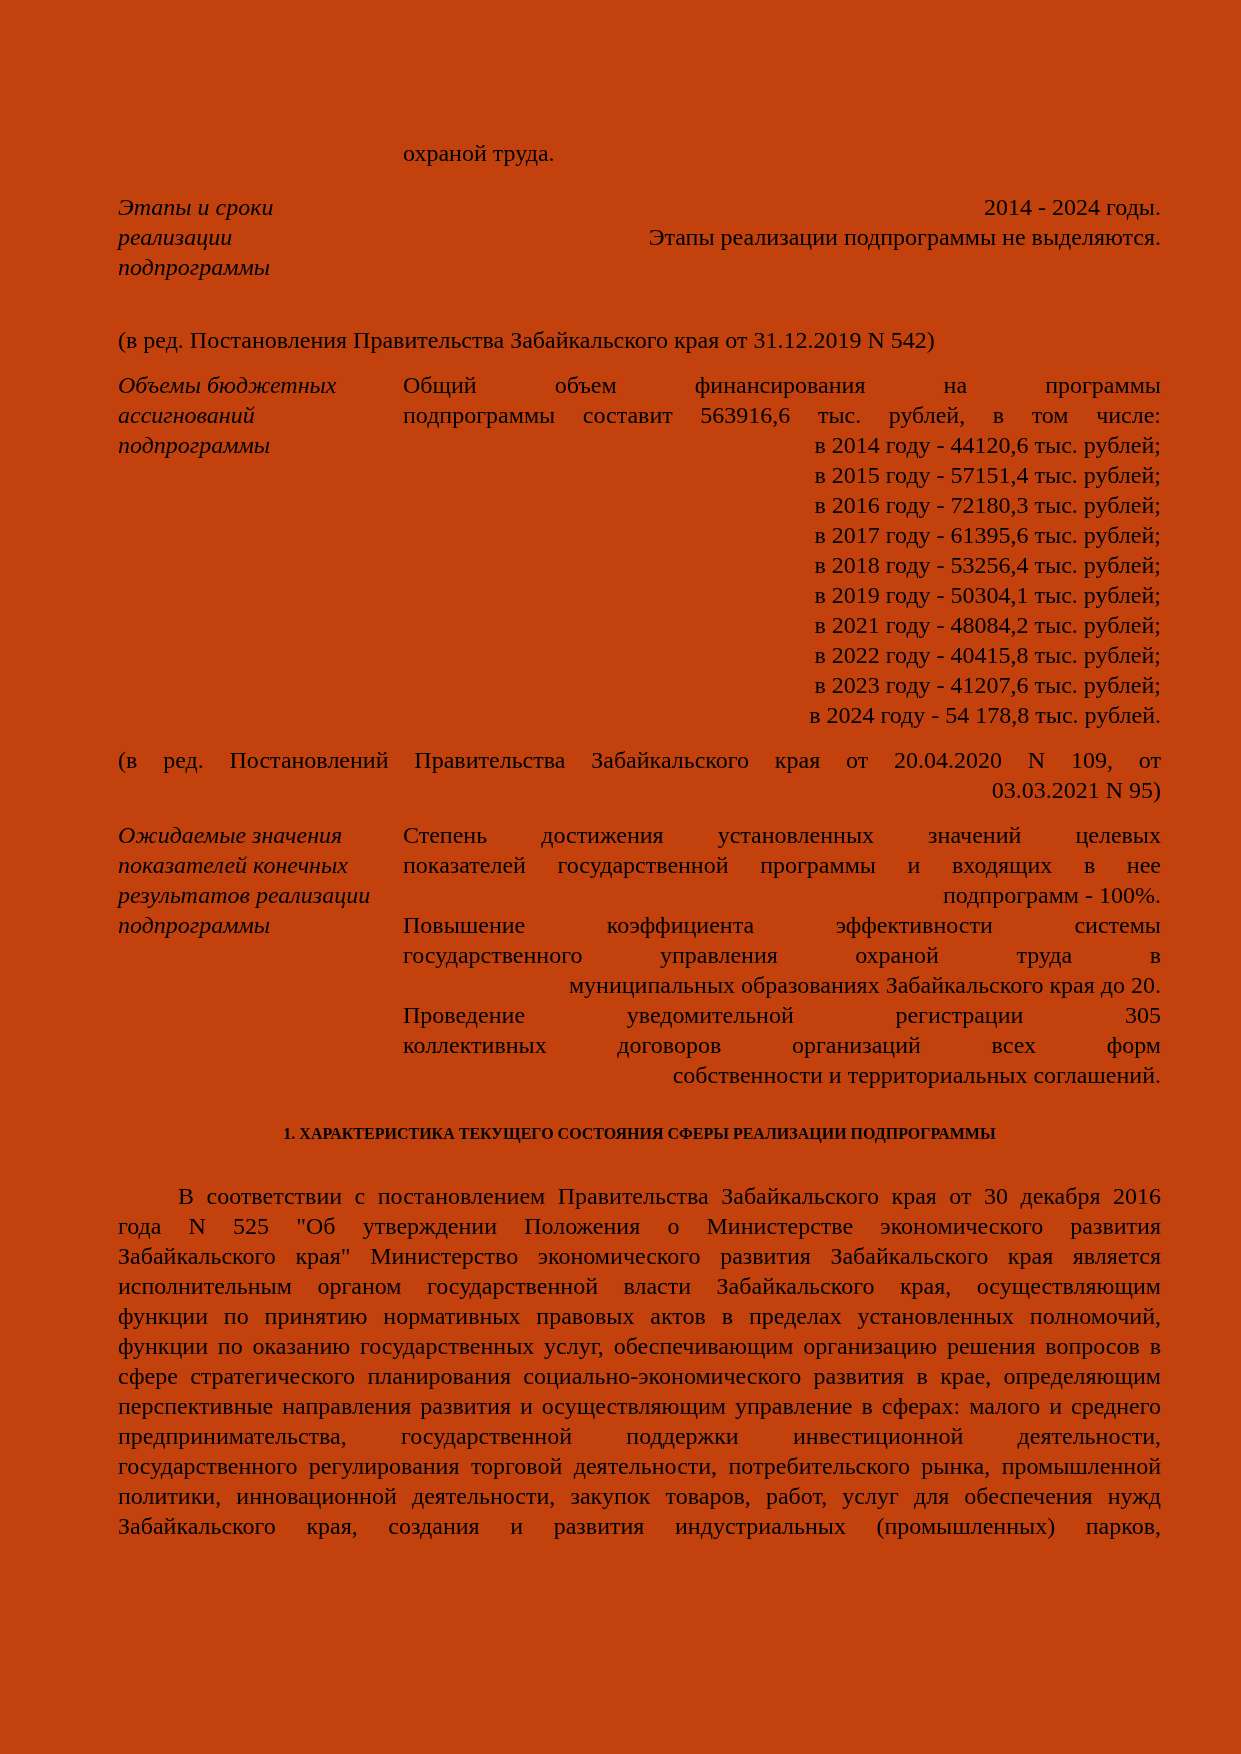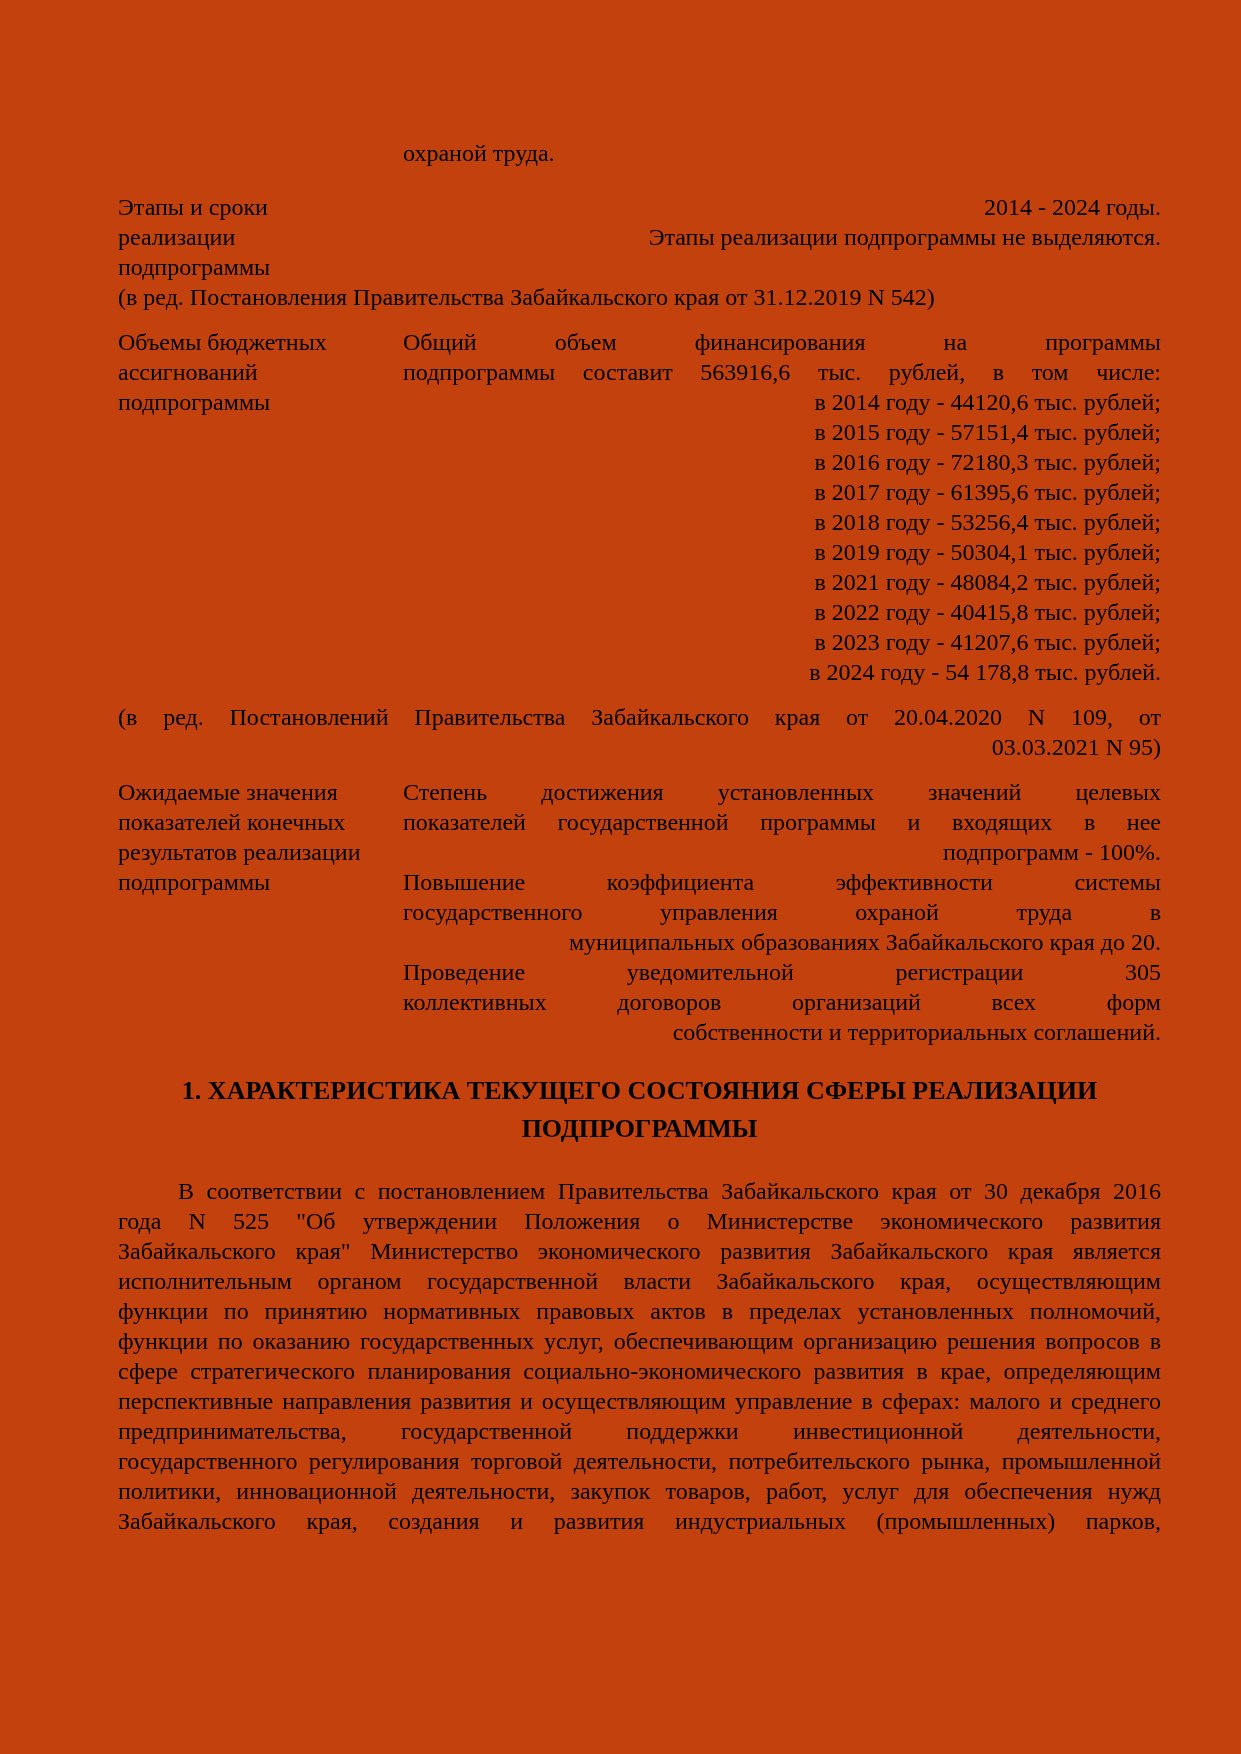--- a/index.html
+++ b/index.html
@@ -26,44 +26,45 @@
     margin-left: 285px; 
   }
   .row {
     display: flex;
     align-items: flex-start;
   }
   .row .label {
     width: 255px;
     flex: 0 0 255px;
     margin-right: 30px;
+    font-style: italic;
   }
   .row .value {
     flex: 1 1 auto;
     min-width: 0;
   }
   .stretch {
     text-align: justify;
     text-align-last: justify;
     text-justify: inter-word;
   }
   .plainline {
     text-align: right;
   }
   .amendment {
     margin: 0;
   }
   .mt-row1   { margin-top: 24px; }
-  .mt-amend1 { }
+  .mt-amend1 { margin-top: 43px; }
   .mt-row2   { margin-top: 15px; }
   .mt-amend2 { margin-top: 15px; }
   .mt-row3   { margin-top: 15px; }
   .heading {
     margin: 25px 0 0 0;
-    font-size: 26px;
+    font-size: 16px;
     line-height: 38px;
     font-weight: bold;
     text-align: center;
   }
   .body-para {
     margin-top: 28px;
   }
   .body-para .first-line {
     padding-left: 60px; 
   }

